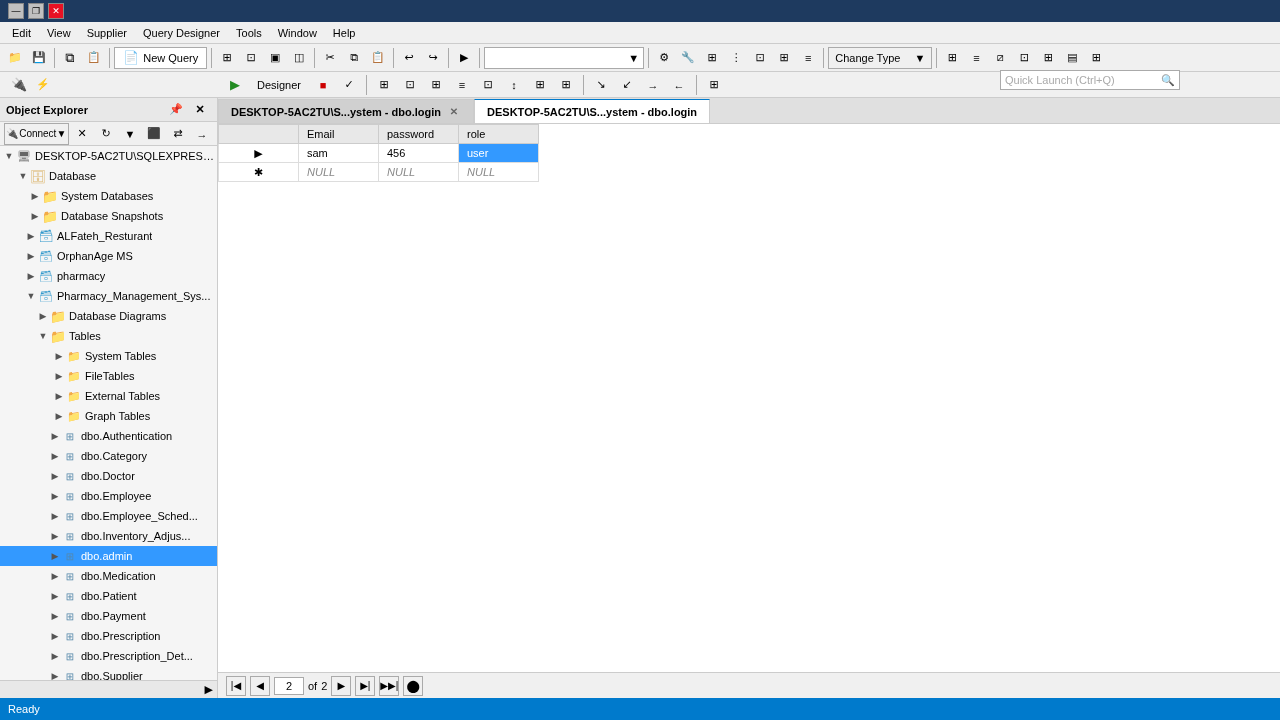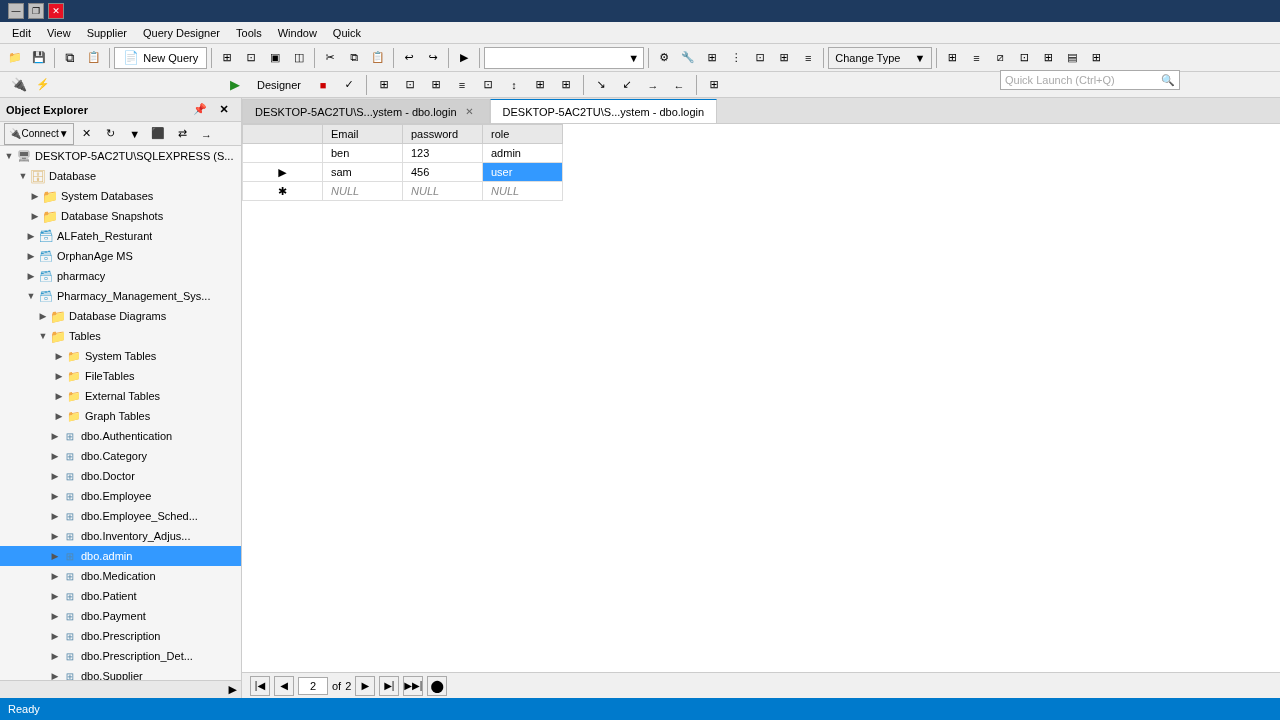--- a/index.html
+++ b/index.html
@@ -26,36 +26,36 @@
     #toolbar2 { background: #f0f0f0; height: 26px; display: flex; align-items: center; padding: 0 4px; border-bottom: 1px solid #ccc; gap: 2px; }
     .execute-btn { background: #f0f0f0; border: 1px solid transparent; padding: 2px 6px; display: flex; align-items: center; gap: 4px; cursor: pointer; font-size: 11px; }
     
     
     #main { display: flex; height: calc(720px - 22px - 22px - 28px - 26px - 22px); }
     
     
     #status-bar { background: #007acc; color: #fff; height: 22px; display: flex; align-items: center; padding: 0 8px; font-size: 11px; }
     
     
-    #obj-explorer { width: 242px; background: #f5f5f5; border-right: 1px solid #ccc; display: flex; flex-direction: column; overflow: hidden; }
+    #obj-explorer { width: 218px; background: #f5f5f5; border-right: 1px solid #ccc; display: flex; flex-direction: column; overflow: hidden; }
     #oe-header { background: #e8e8e8; height: 24px; display: flex; align-items: center; justify-content: space-between; padding: 0 6px; border-bottom: 1px solid #ccc; font-weight: bold; font-size: 11px; }
     #oe-toolbar { background: #f0f0f0; height: 24px; display: flex; align-items: center; padding: 0 4px; border-bottom: 1px solid #ccc; gap: 2px; }
     #oe-tree { flex: 1; overflow-y: auto; overflow-x: hidden; }
     .oe-item { display: flex; align-items: center; height: 20px; padding-left: 4px; cursor: pointer; white-space: nowrap; overflow: hidden; }
     .oe-item.selected { background: #3399ff; color: #fff; }
     .oe-expand { width: 14px; height: 14px; display: flex; align-items: center; justify-content: center; font-size: 9px; color: #555; flex-shrink: 0; }
     .oe-icon { width: 16px; height: 16px; margin-right: 3px; display: flex; align-items: center; justify-content: center; flex-shrink: 0; }
     .oe-label { font-size: 11px; overflow: hidden; text-overflow: ellipsis; }
     .folder-icon { color: #dcb56c; font-size: 13px; }
     .table-icon { color: #5588aa; font-size: 10px; }
     .server-icon { color: #666; font-size: 11px; }
     
     
     #content-area { flex: 1; display: flex; flex-direction: column; background: #fff; }
-    #tabs { background: #e0e0e0; height: 26px; display: flex; align-items: flex-end; border-bottom: 1px solid #ccc; }
+    #tabs { background: #e0e0e0; height: 26px; display: flex; align-items: flex-end; border-bottom: 1px solid #ccc; font-weight: bold; }
     .tab { height: 24px; padding: 0 12px; display: flex; align-items: center; gap: 6px; border: 1px solid #ccc; border-bottom: none; background: #d0d0d0; cursor: pointer; font-size: 11px; }
     .tab.active { background: #fff; border-top: 1px solid #007acc; }
     .tab-close { width: 14px; height: 14px; display: flex; align-items: center; justify-content: center; font-size: 10px; color: #666; cursor: pointer; }
     
     
     #data-grid { flex: 1; overflow: auto; }
     table { border-collapse: collapse; width: auto; }
     th { background: #e8e8e8; border: 1px solid #ccc; padding: 3px 8px; font-weight: normal; text-align: left; min-width: 80px; font-size: 11px; }
     td { border: 1px solid #ddd; padding: 3px 8px; font-size: 11px; }
     .row-indicator { width: 20px; text-align: center; color: #555; padding: 0; }
@@ -86,21 +86,21 @@
   </div>
 </div>
 
 <div id="menu-bar">
   <div class="menu-item">Edit</div>
   <div class="menu-item">View</div>
   <div class="menu-item">Supplier</div>
   <div class="menu-item">Query Designer</div>
   <div class="menu-item">Tools</div>
   <div class="menu-item">Window</div>
-  <div class="menu-item">Quick</div>
+  <div class="menu-item">Help</div>
 </div>
 
 <div id="toolbar1">
 
   <div class="tb-btn">📁</div>
   <div class="tb-btn">💾</div>
   <div class="tb-separator"></div>
   <div class="tb-btn" style="font-size:13px;">⧉</div>
   <div class="tb-btn">📋</div>
   <div class="tb-separator"></div>
@@ -405,26 +405,20 @@
         <thead>
           <tr>
             <th style="width:20px; background:#e8e8e8;"></th>
             <th>Email</th>
             <th>password</th>
             <th>role</th>
           </tr>
         </thead>
         <tbody>
 
-          <tr>
-            <td class="row-indicator"></td>
-            <td>ben</td>
-            <td>123</td>
-            <td>admin</td>
-          </tr>
 
           <tr>
             <td class="row-indicator row-arrow">▶</td>
             <td>sam</td>
             <td>456</td>
             <td class="cell-selected">user</td>
           </tr>
 
           <tr>
             <td class="row-indicator row-star">✱</td>

